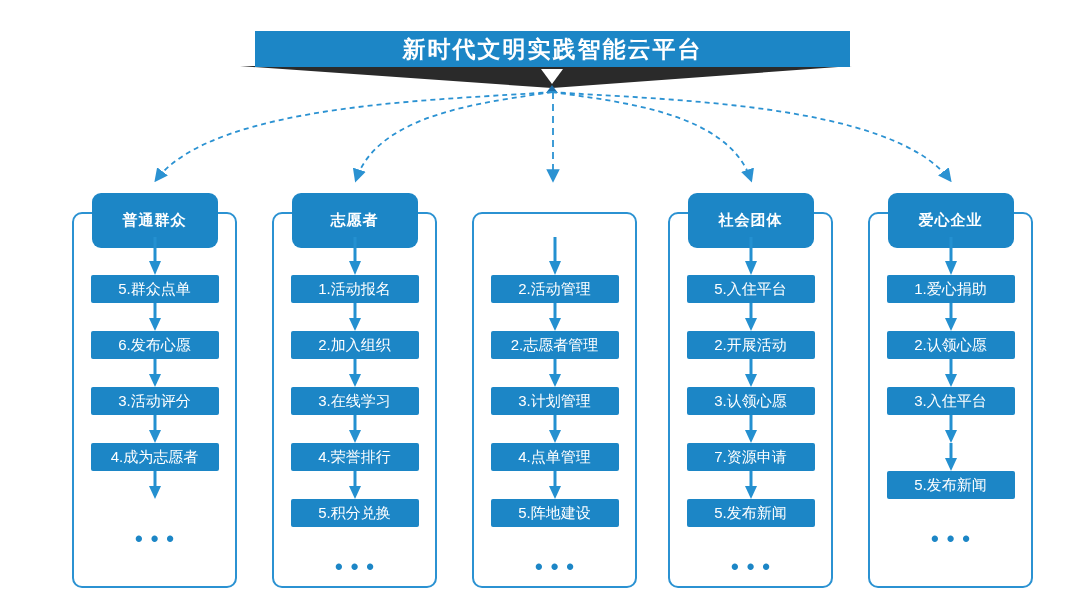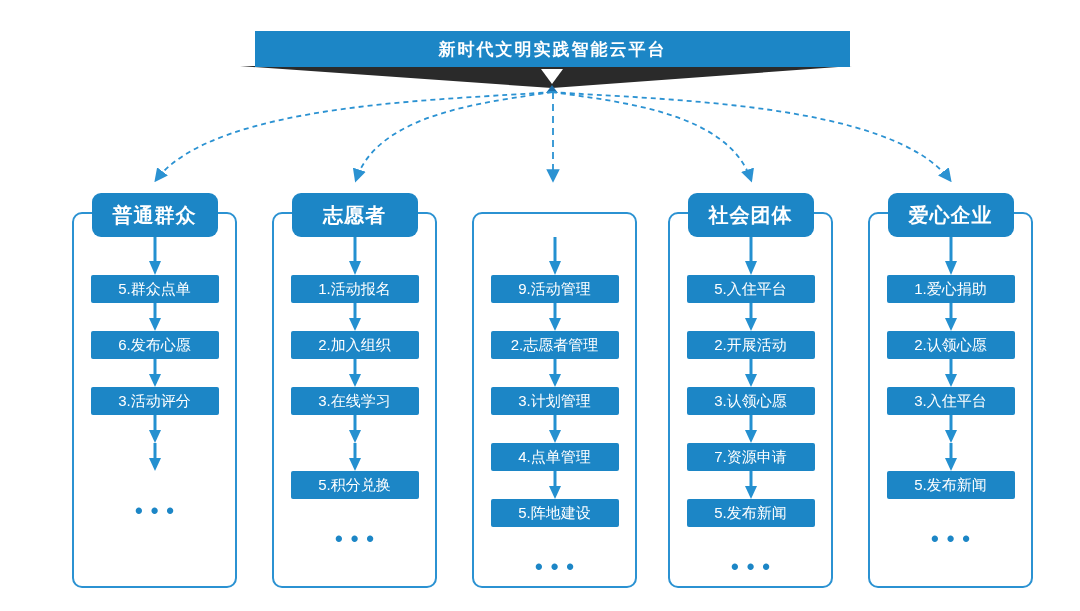--- a/index.html
+++ b/index.html
@@ -8,33 +8,33 @@
     --dark:#2a2a2a;
   }
   html,body{margin:0;padding:0;}
   body{
     width:1080px;height:611px;position:relative;background:#ffffff;overflow:hidden;
     font-family:"Liberation Sans","DejaVu Sans",sans-serif;
   }
   .banner{
     position:absolute;left:255px;top:31px;width:595px;height:36px;
     background:var(--blue);color:#fff;display:flex;align-items:center;justify-content:center;
-    font-size:17px;font-weight:bold;letter-spacing:2px;z-index:3;
+    font-size:23px;font-weight:bold;letter-spacing:2px;z-index:3;
   }
   .topfx{position:absolute;left:0;top:0;z-index:2;}
   .column{
     position:absolute;top:212px;width:165px;height:376px;background:#fff;
     border:2px solid var(--line);border-radius:10px;box-sizing:border-box;z-index:3;
   }
   .col-header{
     position:absolute;top:-21px;left:50%;transform:translateX(-50%);
-    min-width:126px;height:44px;box-sizing:border-box;padding:0 14px;
+    min-width:126px;height:55px;box-sizing:border-box;padding:0 14px;
     background:var(--blue);color:#fff;border-radius:9px;
     display:flex;align-items:center;justify-content:center;
-    font-size:20px;font-weight:bold;white-space:nowrap;letter-spacing:1px;
+    font-size:15px;font-weight:bold;white-space:nowrap;letter-spacing:1px;
   }
   .col-body{
     position:absolute;top:23px;left:0;right:0;
     display:flex;flex-direction:column;align-items:center;
   }
   .step{
     width:128px;height:28px;background:var(--blue);color:#fff;border-radius:2px;
     display:flex;align-items:center;justify-content:center;
     font-size:15px;white-space:nowrap;
   }
@@ -85,20 +85,21 @@
         <div class="step">6.发布心愿</div>
         <svg class="flow-arrow" width="14" height="28">
           <line x1="7" y1="0" x2="7" y2="16" stroke="#2490d0" stroke-width="3"></line>
           <polygon points="1,15 13,15 7,28" fill="#2490d0"></polygon>
         </svg>
         <div class="step">3.活动评分</div>
         <svg class="flow-arrow" width="14" height="28">
           <line x1="7" y1="0" x2="7" y2="16" stroke="#2490d0" stroke-width="3"></line>
           <polygon points="1,15 13,15 7,28" fill="#2490d0"></polygon>
         </svg>
+        <div class="step">4.成为志愿者</div>
         <svg class="flow-arrow" width="14" height="28">
           <line x1="7" y1="0" x2="7" y2="16" stroke="#2490d0" stroke-width="3"></line>
           <polygon points="1,15 13,15 7,28" fill="#2490d0"></polygon>
         </svg>
         <div class="more">•••</div>
       </div>
   </div>
 
   <div class="column" style="left: 272px;">
     <div class="col-header">志愿者</div>
@@ -115,36 +116,37 @@
         <div class="step">2.加入组织</div>
         <svg class="flow-arrow" width="14" height="28">
           <line x1="7" y1="0" x2="7" y2="16" stroke="#2490d0" stroke-width="3"></line>
           <polygon points="1,15 13,15 7,28" fill="#2490d0"></polygon>
         </svg>
         <div class="step">3.在线学习</div>
         <svg class="flow-arrow" width="14" height="28">
           <line x1="7" y1="0" x2="7" y2="16" stroke="#2490d0" stroke-width="3"></line>
           <polygon points="1,15 13,15 7,28" fill="#2490d0"></polygon>
         </svg>
+        <div class="step">4.荣誉排行</div>
         <svg class="flow-arrow" width="14" height="28">
           <line x1="7" y1="0" x2="7" y2="16" stroke="#2490d0" stroke-width="3"></line>
           <polygon points="1,15 13,15 7,28" fill="#2490d0"></polygon>
         </svg>
         <div class="step">5.积分兑换</div>
         <div class="more">•••</div>
       </div>
   </div>
 
   <div class="column" style="left: 472px;">
     <div class="col-body">
         <svg class="flow-arrow" width="14" height="38">
           <line x1="7" y1="0" x2="7" y2="25" stroke="#2490d0" stroke-width="3"></line>
           <polygon points="1,24 13,24 7,38" fill="#2490d0"></polygon>
         </svg>
-        <div class="step">9.活动管理</div>
+        <div class="step">2.活动管理</div>
         <svg class="flow-arrow" width="14" height="28">
           <line x1="7" y1="0" x2="7" y2="16" stroke="#2490d0" stroke-width="3"></line>
           <polygon points="1,15 13,15 7,28" fill="#2490d0"></polygon>
         </svg>
         <div class="step">2.志愿者管理</div>
         <svg class="flow-arrow" width="14" height="28">
           <line x1="7" y1="0" x2="7" y2="16" stroke="#2490d0" stroke-width="3"></line>
           <polygon points="1,15 13,15 7,28" fill="#2490d0"></polygon>
         </svg>
         <div class="step">3.计划管理</div>

